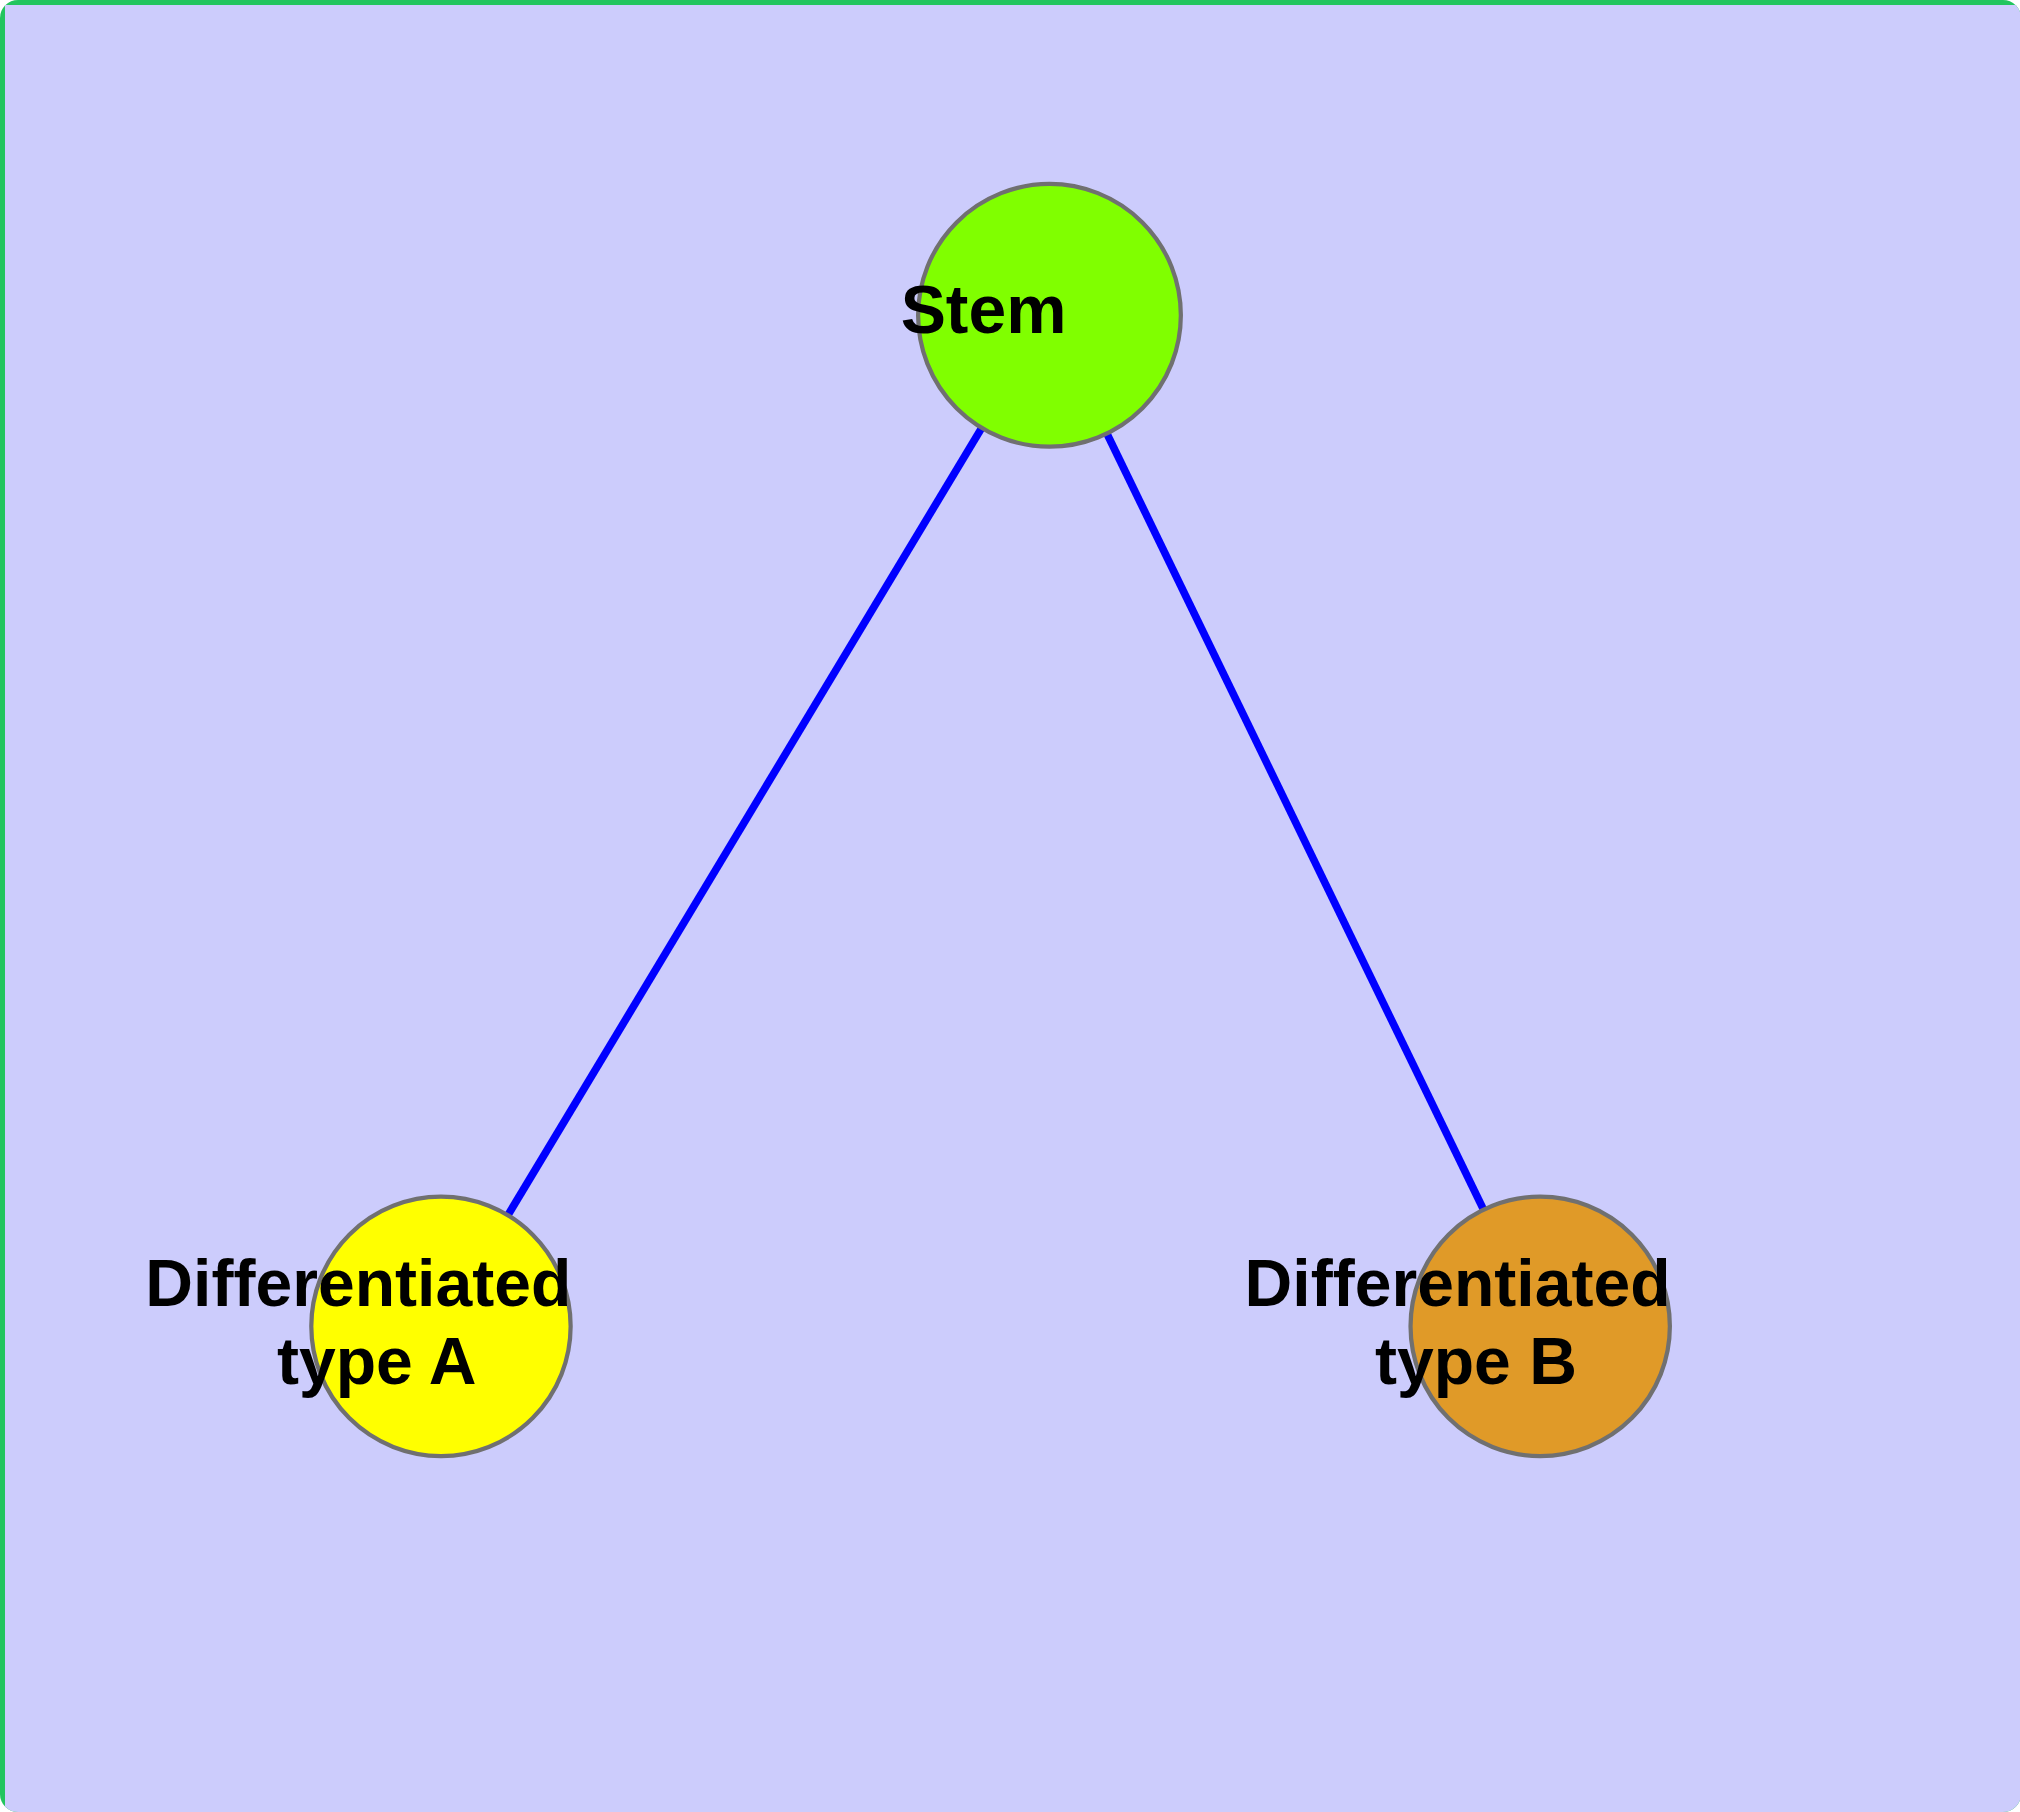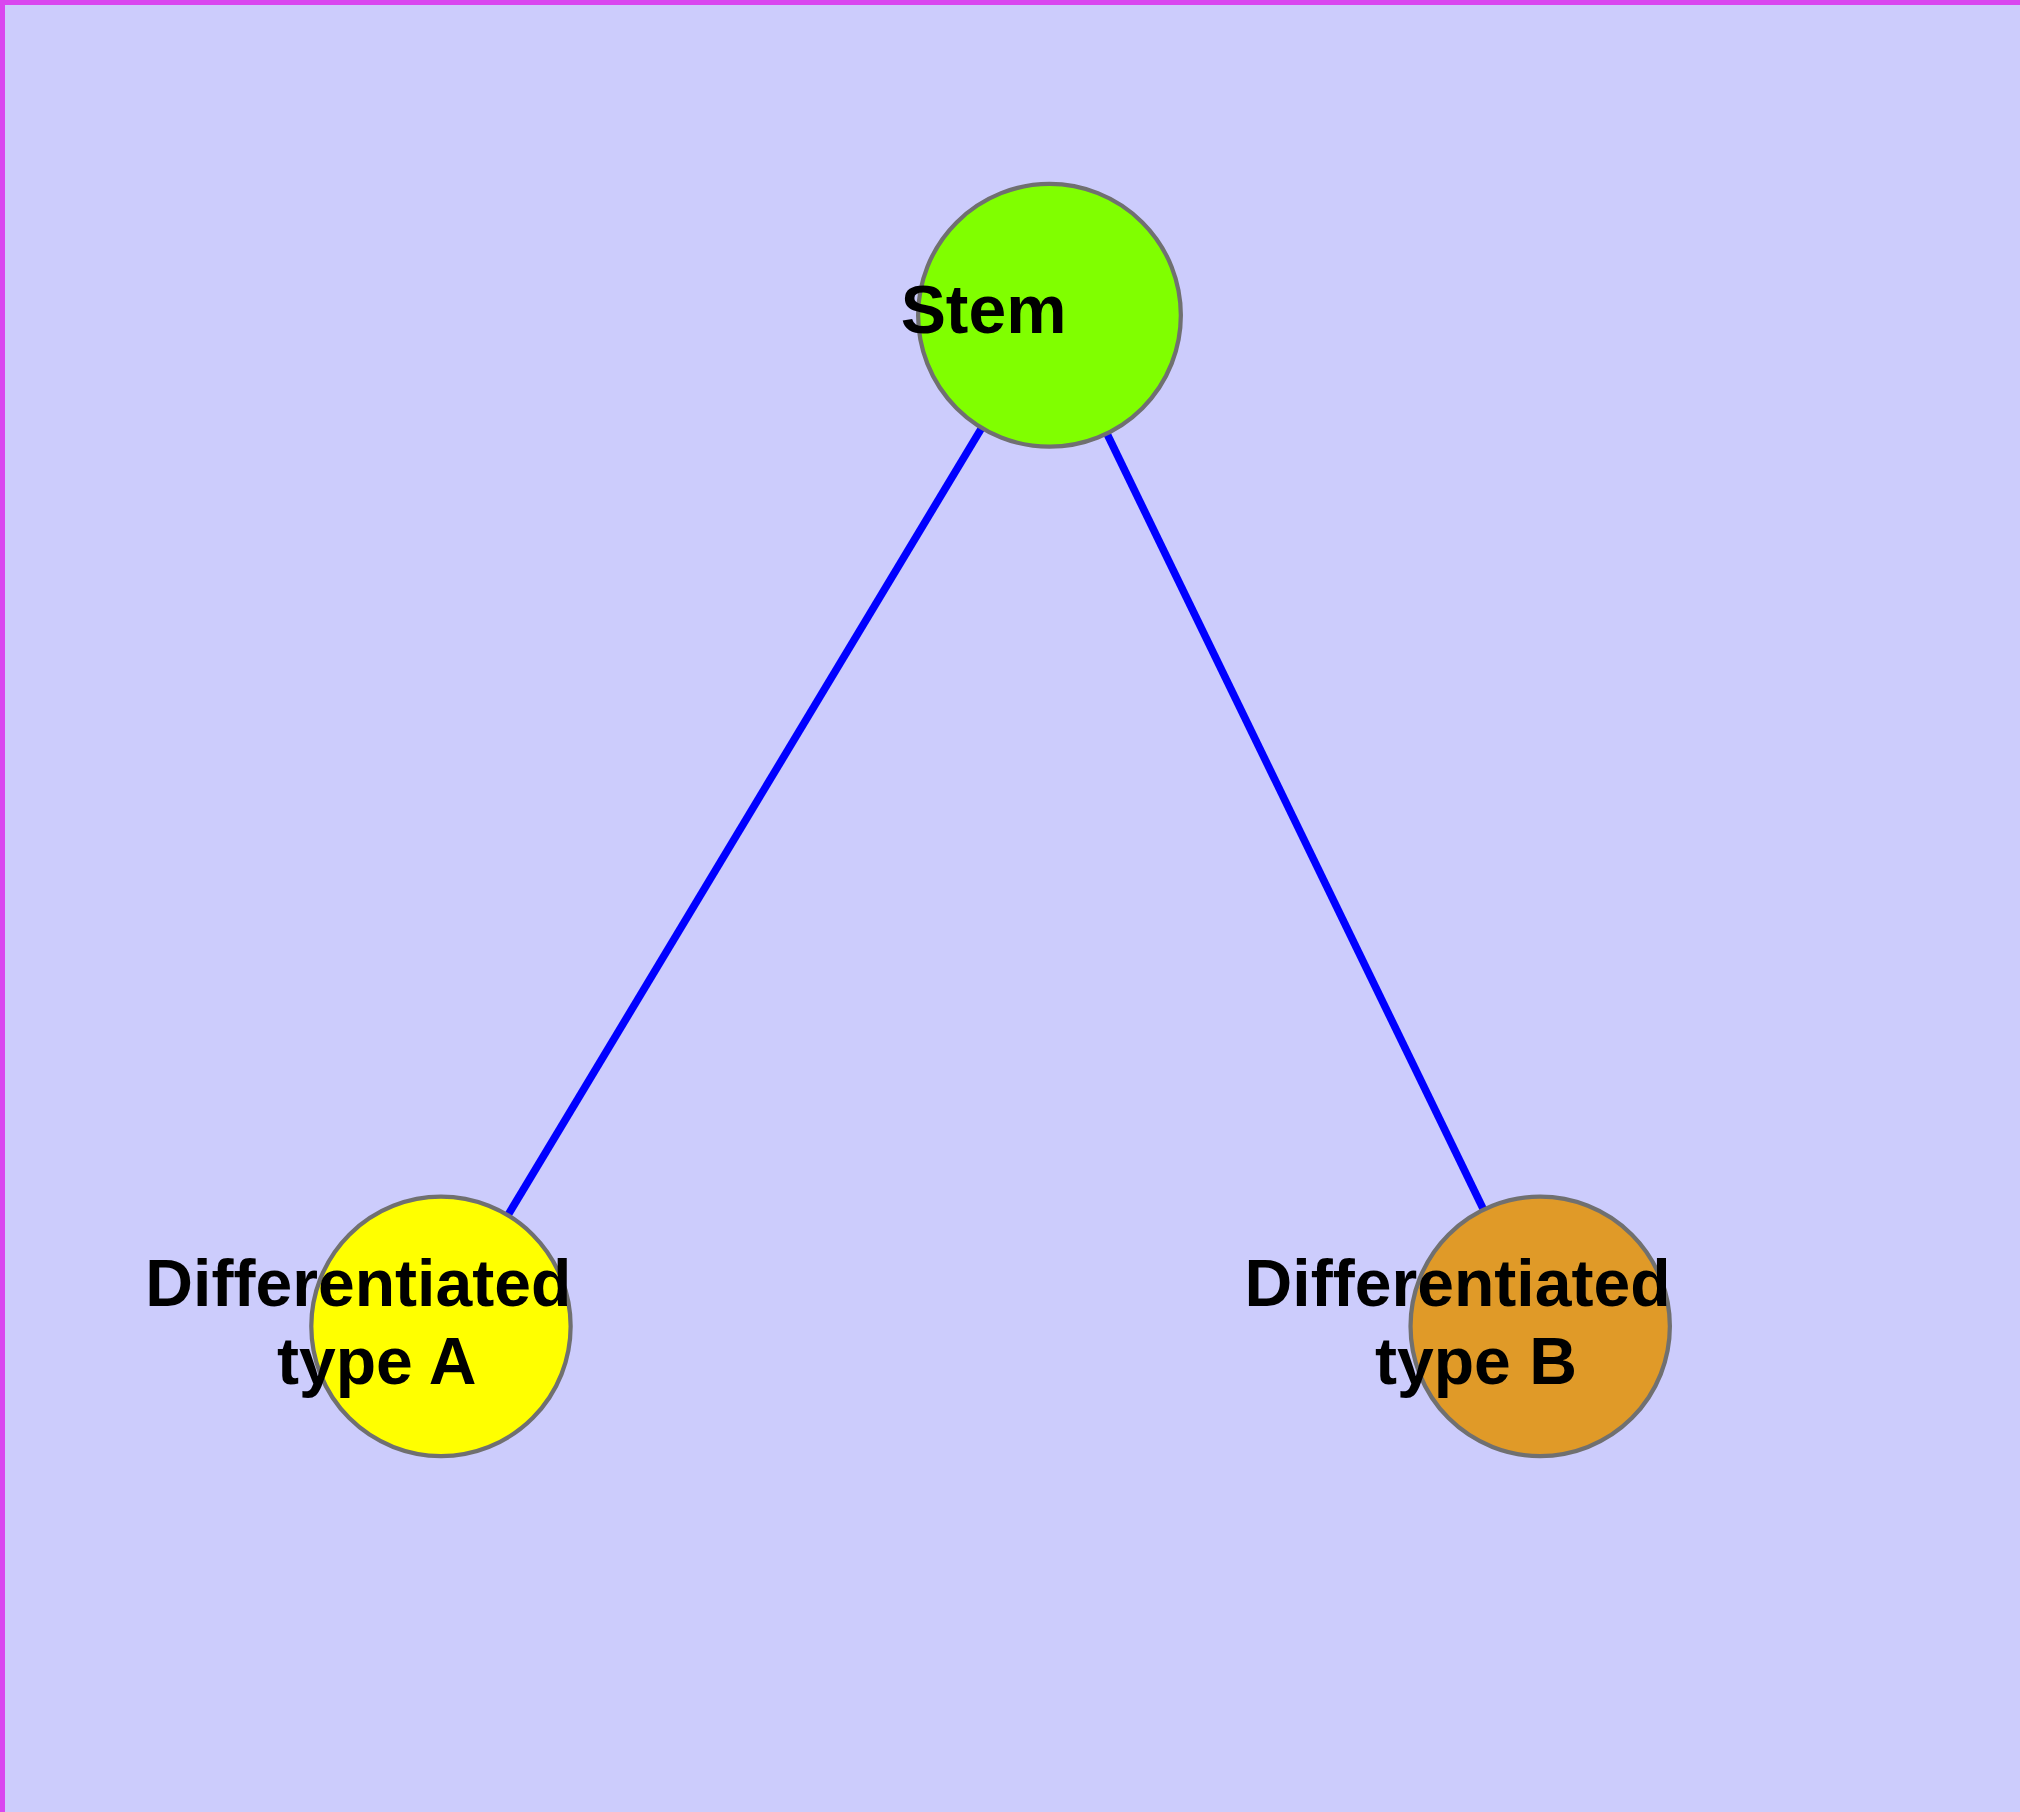--- a/index.html
+++ b/index.html
@@ -50,21 +50,21 @@
     dominant-baseline: middle;
     white-space: pre;
   }
   .node-label.single-line {
     font-size: 80px;
   }
 </style>
 </head>
 <body>
 
-<div id="canvas" style="background: #d946ef;">
+<div id="canvas" style="background: #22c55e; border-radius: 18px;">
 
   <div id="plot-area" style="background: rgb(204, 204, 252);"></div>
 
   <svg id="graph-svg" viewBox="0 0 2384 2138">
 
     <g>
       <line class="edge-line" x1="1238" y1="372" x2="520" y2="1565"></line>
       <line class="edge-line" x1="1238" y1="372" x2="1817" y2="1565"></line>
     </g>
 

